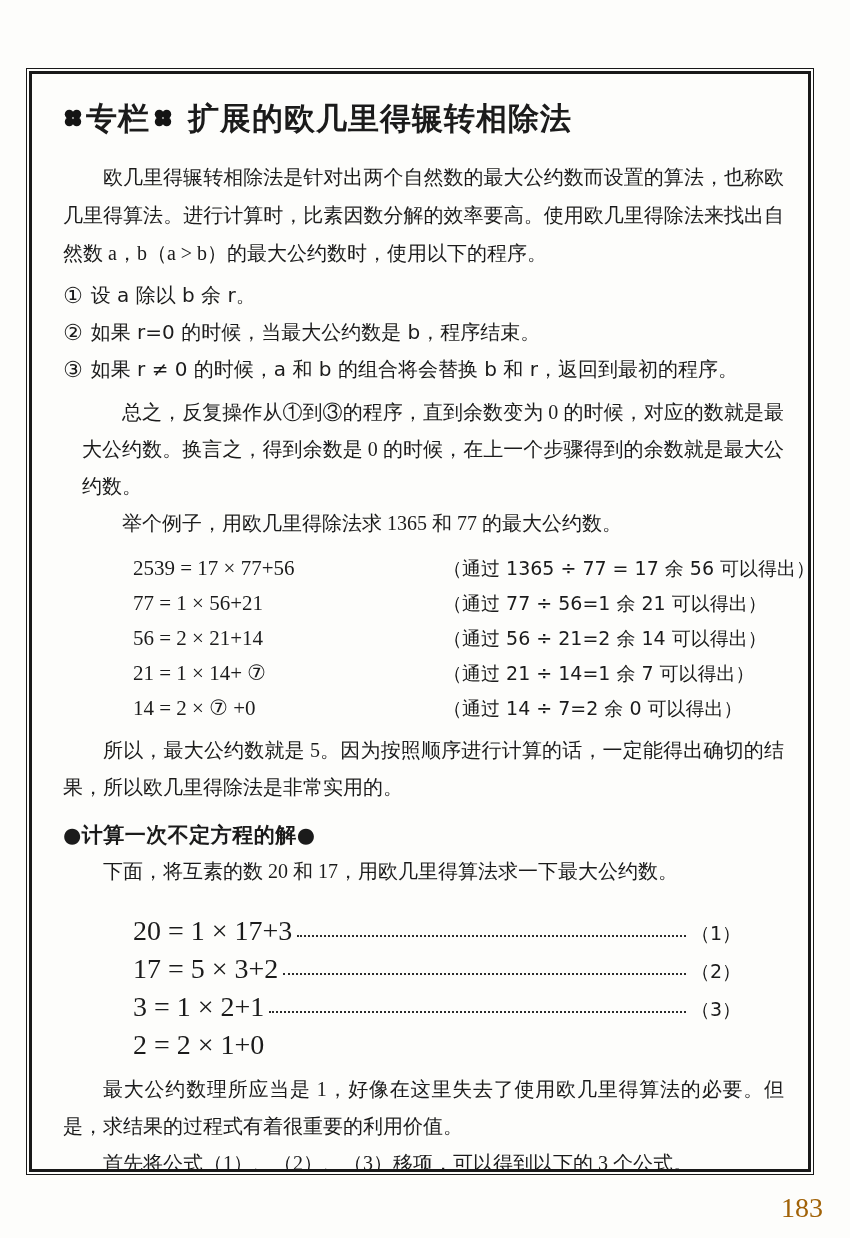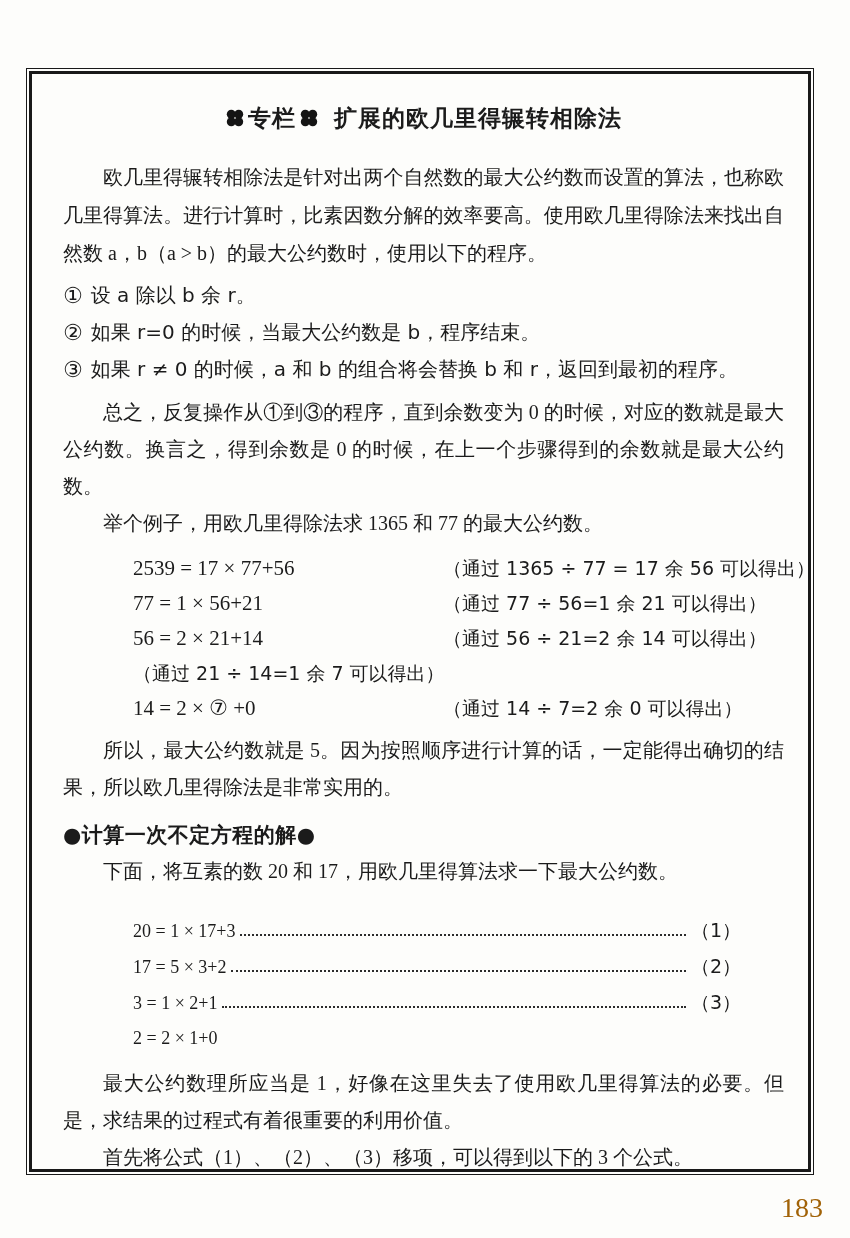--- a/index.html
+++ b/index.html
@@ -26,24 +26,23 @@
   .frame-inner {
     width: 100%;
     height: 100%;
     border: 3px solid #191919;
     box-sizing: border-box;
     padding: 26px 24px 0 31px;
     overflow: hidden;
   }
   .col-title {
     display: flex;
-    justify-content: center;
     align-items: center;
     gap: 3px;
-    font-size: 23px;
+    font-size: 31px;
     font-weight: bold;
     line-height: 36px;
     letter-spacing: 1px;
   }
   .col-title .title-text { margin-left: 12px; }
   .clover { display: inline-flex; align-items: center; }
   p { margin: 0; }
   .para {
     font-size: 20px;
     line-height: 38px;
@@ -54,21 +53,21 @@
   .intro { margin-top: 22px; }
   .steps { margin-top: 5px; }
   .step {
     display: flex;
     gap: 8px;
     font-size: 20px;
     line-height: 37px;
   }
   .step-marker { font-size: 22px; }
   .summary-block { margin-top: 6px; }
-  .summary-block .para { line-height: 37px; }
+  .summary-block .para { line-height: 37px; margin-left: 19px; }
   .eq-block { margin-top: 9px; margin-left: 70px; }
   .eq-row {
     display: flex;
     align-items: baseline;
     line-height: 35px;
   }
   .eq-left {
     width: 310px;
     flex: 0 0 310px;
     font-family: "Liberation Serif", "DejaVu Serif", "DejaVu Sans", serif;
@@ -86,21 +85,21 @@
   }
   .section-lead { margin-top: 3px; line-height: 37px; }
   .num-eq-block { margin-top: 23px; margin-left: 70px; width: 608px; }
   .num-eq-row {
     display: flex;
     align-items: baseline;
     line-height: 35px;
   }
   .num-eq-expr {
     font-family: "Liberation Serif", "DejaVu Serif", "DejaVu Sans", serif;
-    font-size: 18px;
+    font-size: 28px;
     white-space: nowrap;
   }
   .leader {
     flex: 1;
     height: 1px;
     border-bottom: 2px dotted #2b2b2b;
     align-self: center;
     margin: 0 5px;
     position: relative;
     top: 3px;
@@ -180,20 +179,21 @@
           <span class="eq-left">77 = 1 × 56+21</span>
           <span class="eq-comment">（通过 77 ÷ 56=1 余 21 可以得出）</span>
         </div>
 
         <div class="eq-row">
           <span class="eq-left">56 = 2 × 21+14</span>
           <span class="eq-comment">（通过 56 ÷ 21=2 余 14 可以得出）</span>
         </div>
 
         <div class="eq-row">
+          <span class="eq-left">21 = 1 × 14+ ⑦</span>
           <span class="eq-comment">（通过 21 ÷ 14=1 余 7 可以得出）</span>
         </div>
 
         <div class="eq-row">
           <span class="eq-left">14 = 2 × ⑦ +0</span>
           <span class="eq-comment">（通过 14 ÷ 7=2 余 0 可以得出）</span>
         </div>
       </div>
 
     <p class="para conclusion">所以，最大公约数就是 5。因为按照顺序进行计算的话，一定能得出确切的结果，所以欧几里得除法是非常实用的。</p>

